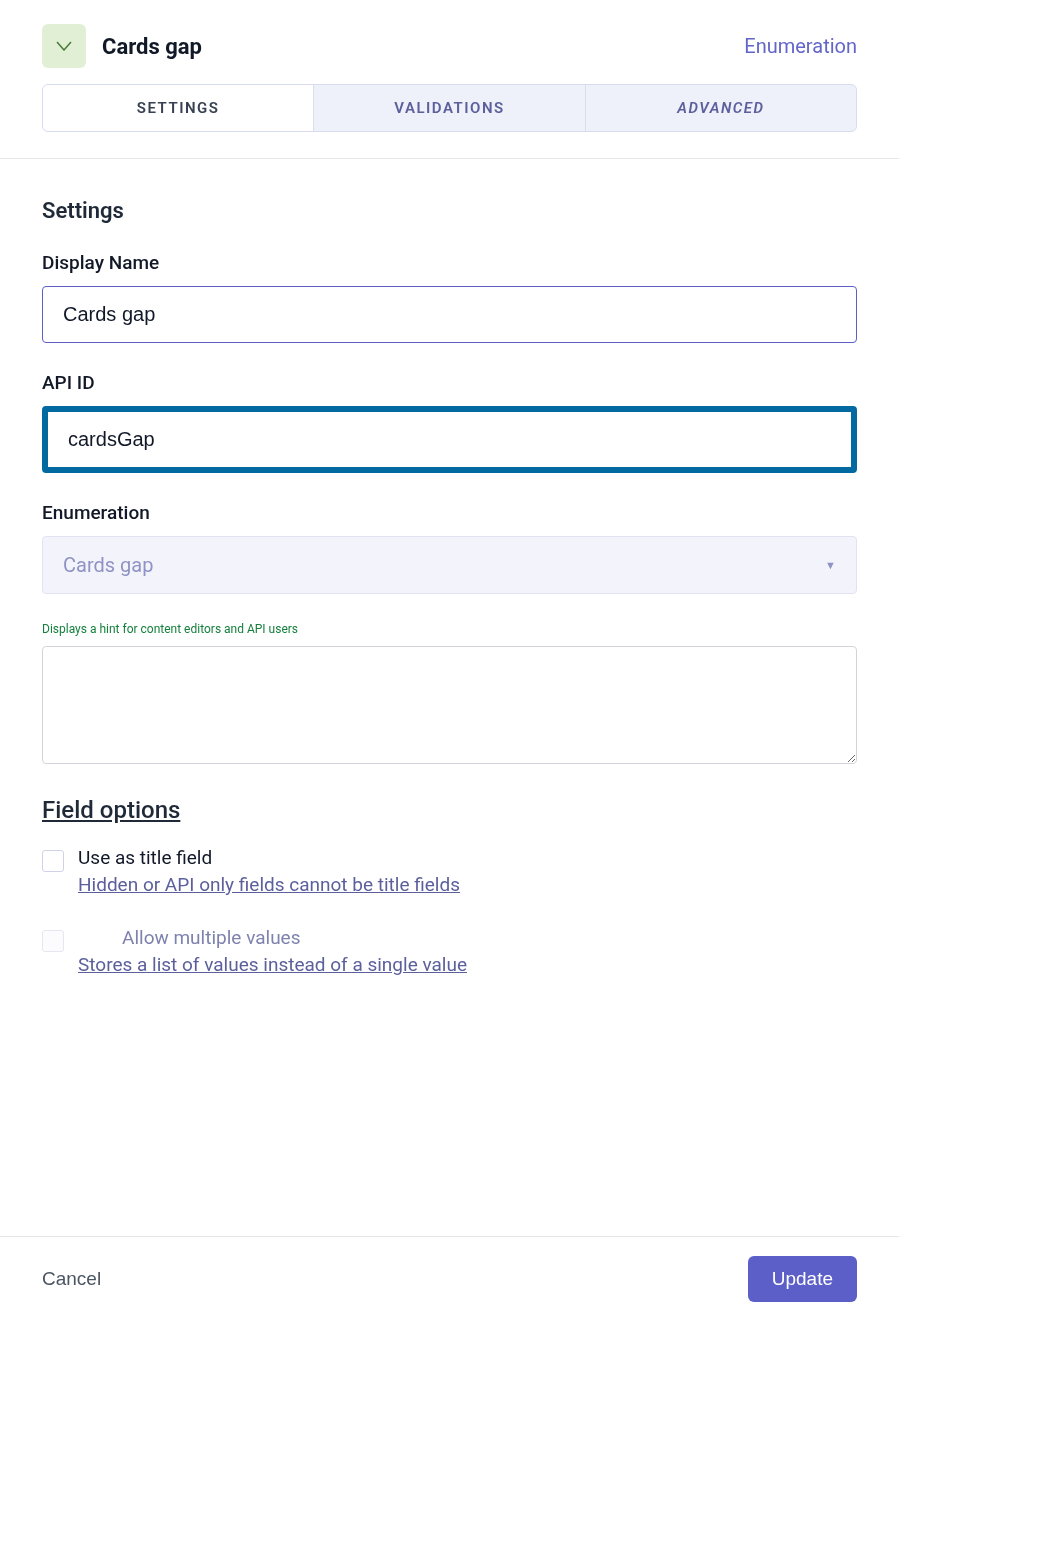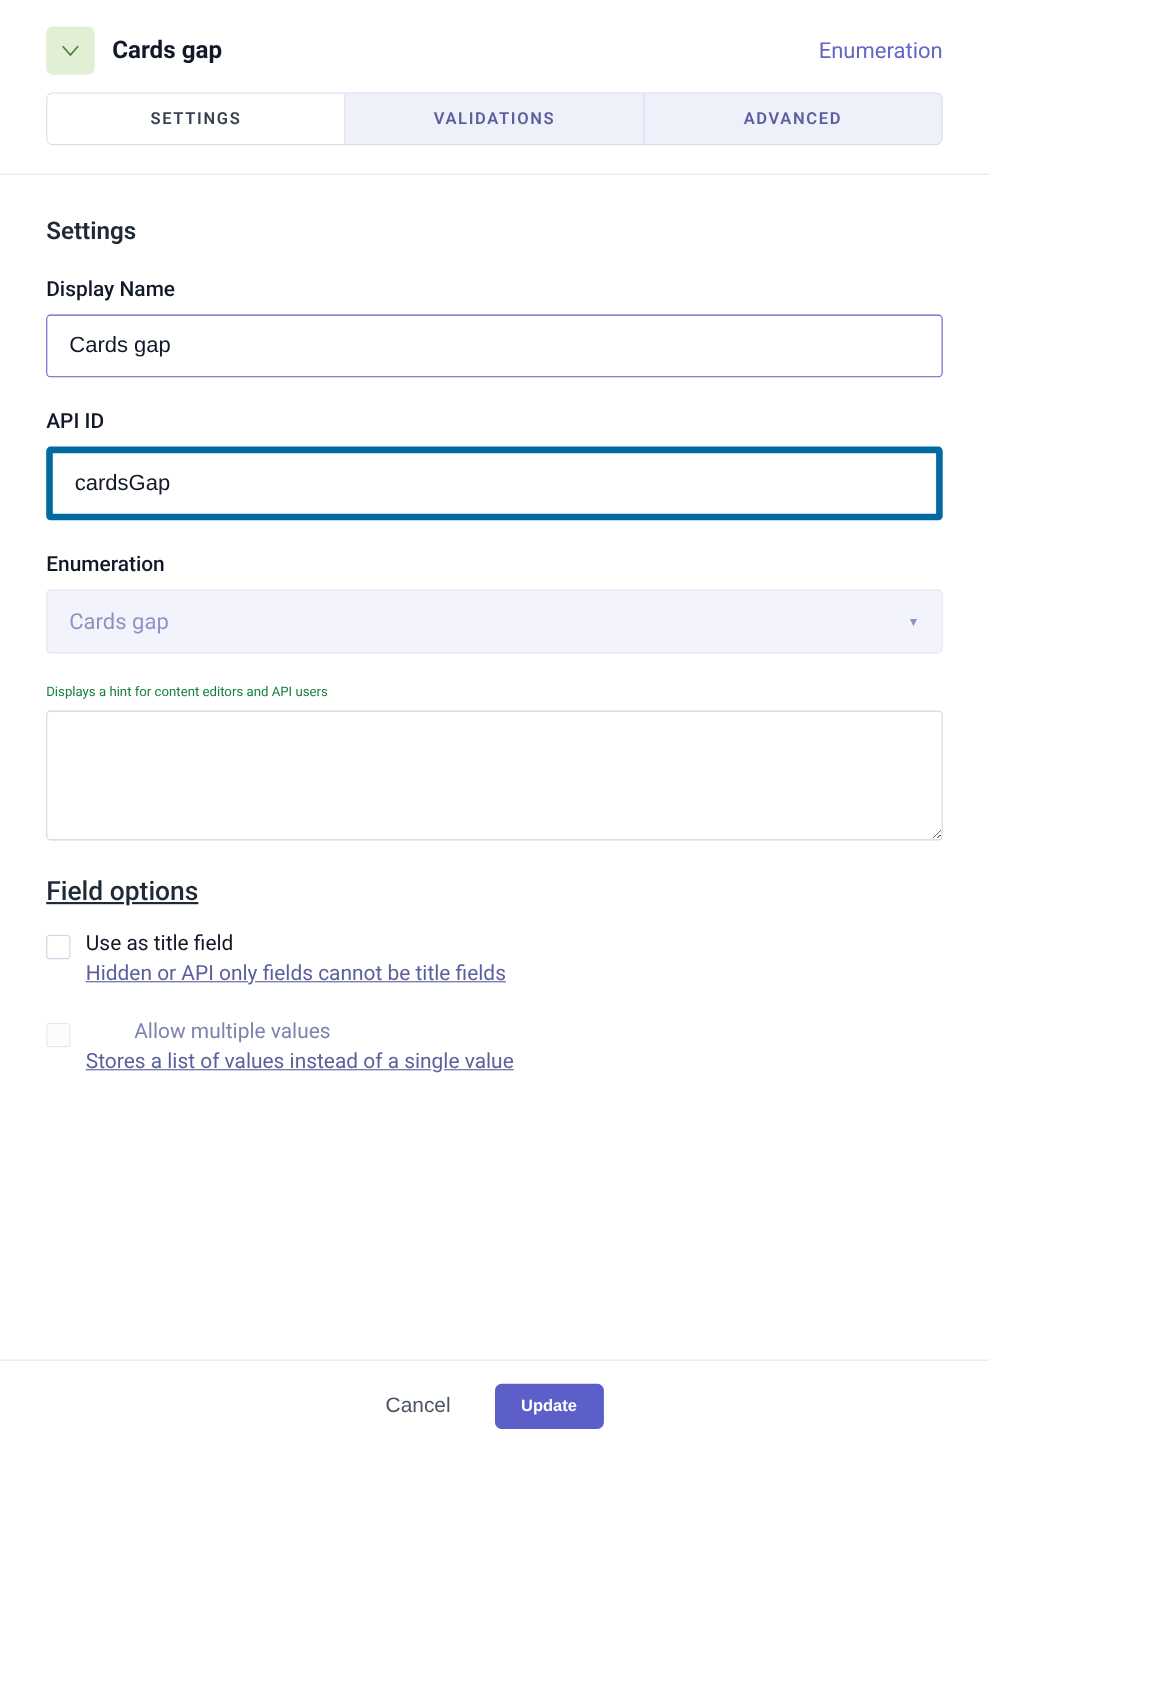--- a/index.html
+++ b/index.html
@@ -36,21 +36,21 @@
     background: #eef0fa;
   }
   .tab {
     flex: 1; text-align: center;
     padding: 14px 0;
     font-size: 15px; font-weight: 600; letter-spacing: 1.5px;
     cursor: pointer;
     color: #5b5f9b;
     border-right: 1px solid #d9dbef;
   }
-  .tab:last-child { border-right: none; }
+  .tab:last-child { border-right: none; font-style: italic; }
   .tab.active { background: #fff; color: #374151; }
   .divider { margin-top: 26px; border-bottom: 1px solid #e5e7eb; }
   .scroll-area {
     position: absolute;
     top: 162px; left: 0; right: 0; bottom: 84px;
     overflow-y: scroll;
     padding: 36px 42px 20px 42px;
   }
   .scroll-area::-webkit-scrollbar { width: 10px; }
   .scroll-area::-webkit-scrollbar-thumb { background: #d4d6e8; border-radius: 5px; }
@@ -103,32 +103,32 @@
     background: #fff;
   }
   .checkbox.disabled { border-color: #e5e6f1; background: #fcfcfe; cursor: default; }
   .check-label { font-size: 19px; color: #111827; margin-bottom: 4px; }
   .check-label.disabled { color: #7e82ae; margin-left: 44px; }
   .check-desc { font-size: 19px; color: #5b5f9b; text-decoration: underline; }
   .footer {
     position: absolute; bottom: 0; left: 0; right: 0;
     height: 84px;
     border-top: 1px solid #e5e7eb;
-    display: flex; align-items: center; justify-content: center;
+    display: flex; align-items: center; justify-content: space-between;
     gap: 40px;
     padding: 0 42px;
     background: #fff;
   }
   .btn-cancel { font-size: 19px; color: #4b5563; background: none; border: none; cursor: pointer; }
   .btn-primary {
-    font-size: 15px; color: #fff;
+    font-size: 19px; color: #fff;
     background: #5b5fc7;
     border: none; border-radius: 6px;
     padding: 12px 24px;
-    cursor: pointer; font-weight: 700;
+    cursor: pointer; font-weight: 400;
   }
 </style>
 </head>
 <body>
 
 <div class="header">
   <div class="header-left">
     <div class="enum-badge">
       <svg viewBox="0 0 16 10">
           <path d="M1 1 L8 9 L15 1" fill="none" stroke="#4a7a3a" stroke-width="1.5"></path>

